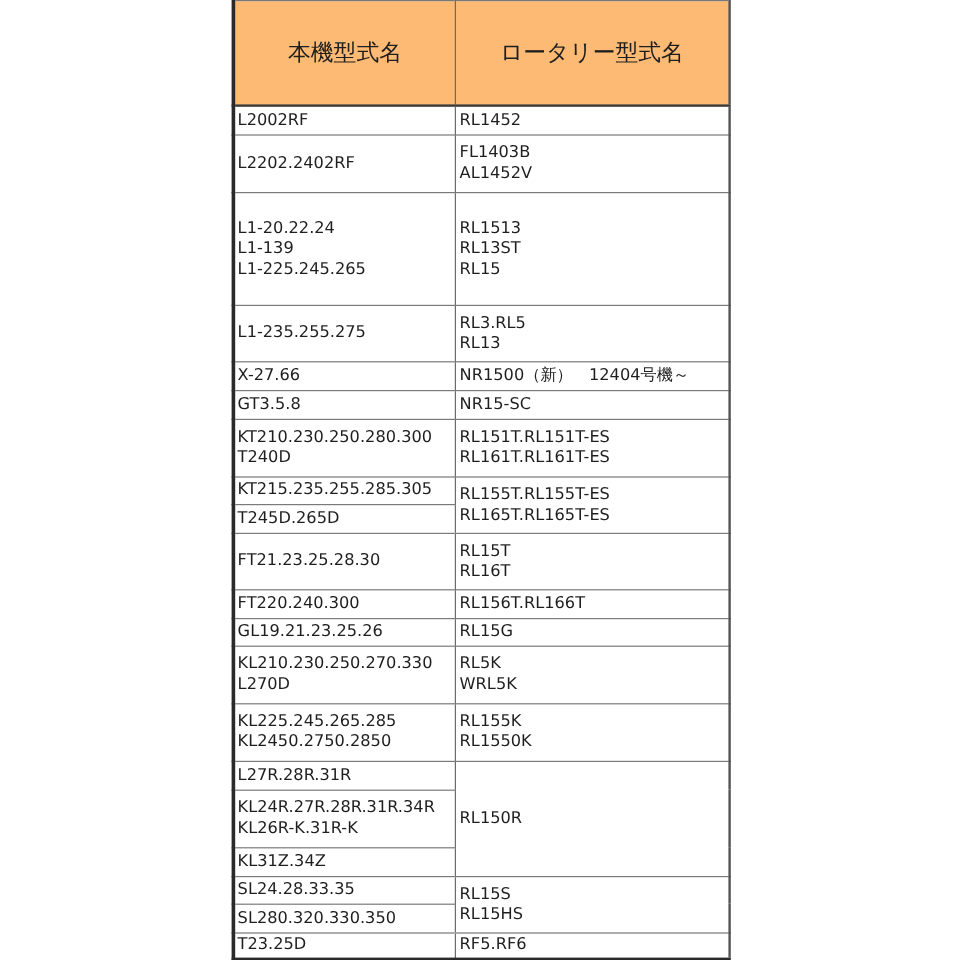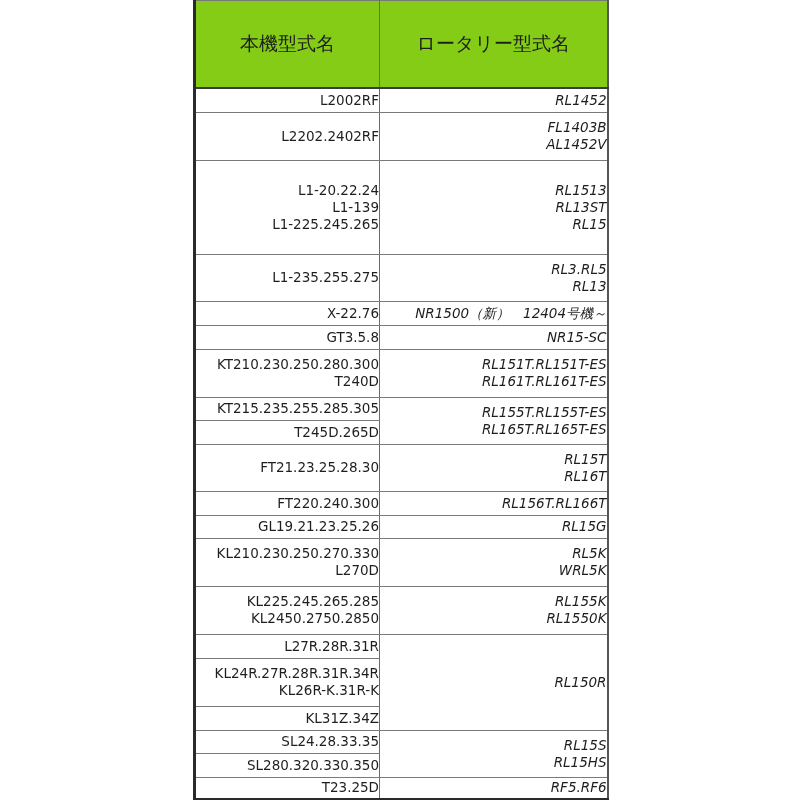--- a/index.html
+++ b/index.html
@@ -12,21 +12,21 @@
       font-family: "DejaVu Sans", "Liberation Sans", sans-serif;
       color: #1e1e1e;
       border-left: 3px solid #2a2a2a;
       border-right: 2px solid #555;
       border-bottom: 3px solid #2a2a2a;
       border-top: 1px solid #777;
     }
     #tbl col.c1 { width: 185px; }
     #tbl col.c2 { width: 228px; }
     #tbl th {
-      background: #84cc16;
+      background: #fdba74;
       font-weight: normal;
       font-size: 19px;
       letter-spacing: 0px;
       height: 86px;
       text-align: center;
       vertical-align: middle;
       border-right: 1px solid #6b6b6b;
       border-bottom: 2px solid #3a3a3a;
       padding: 0;
       margin-top: 16px;
@@ -35,22 +35,22 @@
     #tbl td {
       font-size: 13.5px;
       line-height: 17px;
       padding: 0 0 0 2px;
       vertical-align: middle;
       border-bottom: 1px solid #7a7a7a;
       border-right: 1px solid #6b6b6b;
       white-space: nowrap;
       overflow: hidden;
     }
-    #tbl td.r { border-right: none; padding-left: 3px; font-style: italic; }
-    .line { display: block; text-align: right; }
+    #tbl td.r { border-right: none; padding-left: 3px; }
+    .line { display: block; }
   </style>
 </head>
 <body>
 
 <table id="tbl">
   <colgroup>
       <col class="c1">
       <col class="c2">
     </colgroup>
   <thead>
@@ -98,21 +98,21 @@
           <span class="line">L1-235.255.275</span>
         </td>
       <td class="r">
         <span class="line">RL3.RL5</span>
         <span class="line">RL13</span>
       </td>
     </tr>
 
     <tr style="height:24px">
       <td>
-          <span class="line">X-22.76</span>
+          <span class="line">X-27.66</span>
         </td>
       <td class="r">
           <span class="line">NR1500（新）　12404号機～</span>
         </td>
     </tr>
 
     <tr style="height:24px">
       <td>
           <span class="line">GT3.5.8</span>
         </td>

